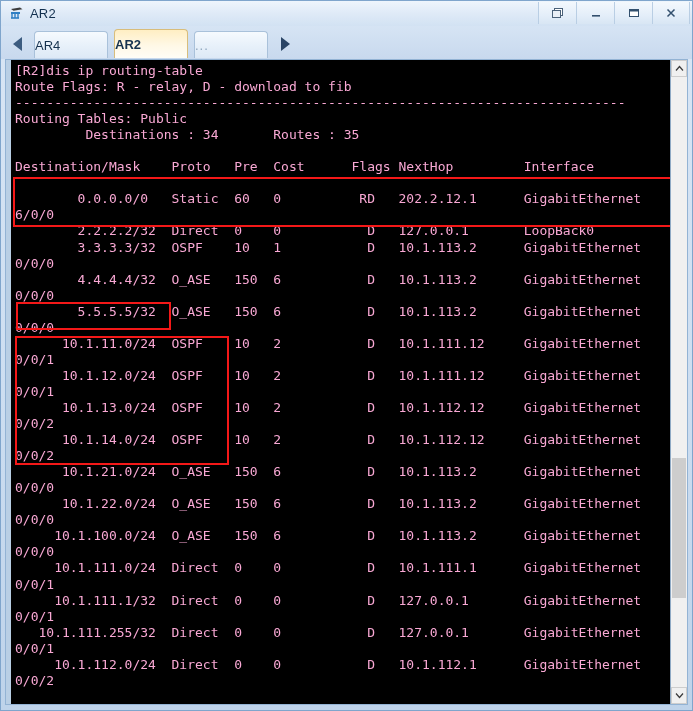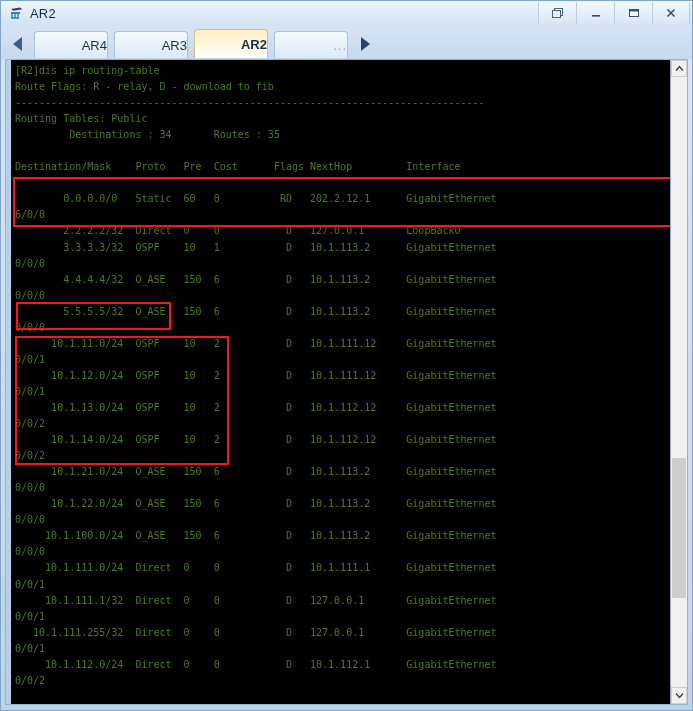--- a/index.html
+++ b/index.html
@@ -82,21 +82,21 @@
   .arrow-right { border-left: 9px solid #2b4566; }
 
   .tab {
     height: 27px;
     min-width: 74px;
     margin: 0 3px 1px 3px;
     border: 1px solid #a9c1da;
     border-bottom: none;
     border-radius: 4px 4px 0 0;
     background: linear-gradient(180deg,#f6fafe 0%, #e8f1fa 50%, #dde9f6 100%);
-    display: flex; align-items: center; justify-content: flex-end;
+    display: flex; align-items: center; justify-content: flex-start;
     font-size: 13px;
     color: #16324e;
     flex: 0 0 auto;
   }
   .tab.active {
     background: linear-gradient(180deg,#ffeec3 0%, #fff8e6 55%, #fffdf6 100%);
     border-color: #d8bd7c;
     font-weight: bold;
     height: 29px;
   }
@@ -118,23 +118,23 @@
   }
   #terminal {
     position: relative;
     flex: 1 1 auto;
     background: #000;
     overflow: hidden;
     padding: 3px 0 0 0;
   }
   pre#term-text {
     font-family: "DejaVu Sans Mono", "Liberation Mono", monospace;
-    font-size: 10px;
+    font-size: 13px;
     line-height: 16.05px;
-    color: #4d7c0f;
+    color: #f9a8d4;
     white-space: pre;
     padding-left: 4px;
     letter-spacing: 0px;
   }
 
   
   #vscroll {
     width: 17px;
     flex: 0 0 auto;
     background: #f0f0f0;
@@ -220,23 +220,20 @@
   </div>
 
   <div id="tabstrip">
     <div class="scroll-arrow">
       <span class="arrow-left"></span>
     </div>
 
     <div class="tab">
         <span>AR4</span>
       </div>
-    <div class="tab">
-        <span>AR3</span>
-      </div>
     <div class="tab active">
         <span>AR2</span>
       </div>
     <div class="tab more">
         <span>...</span>
       </div>
 
     <div class="scroll-arrow">
       <span class="arrow-right"></span>
     </div>

